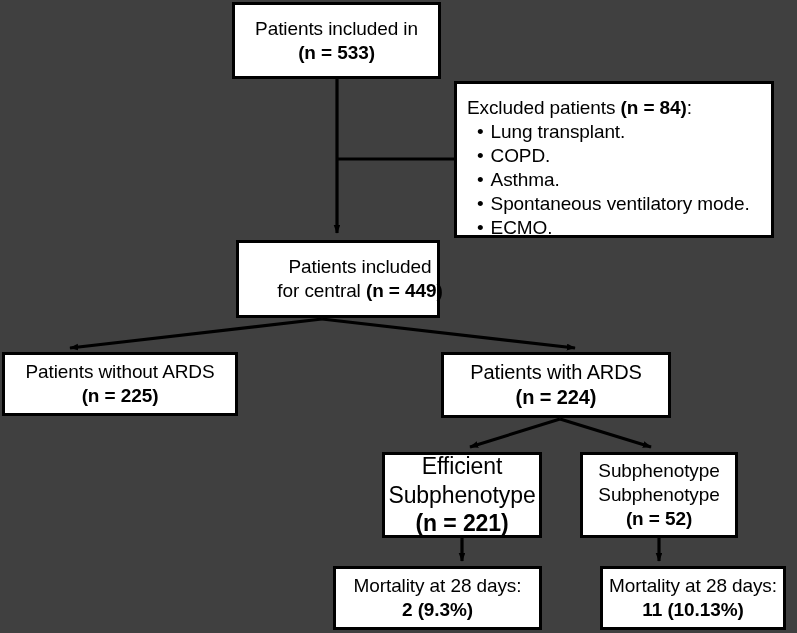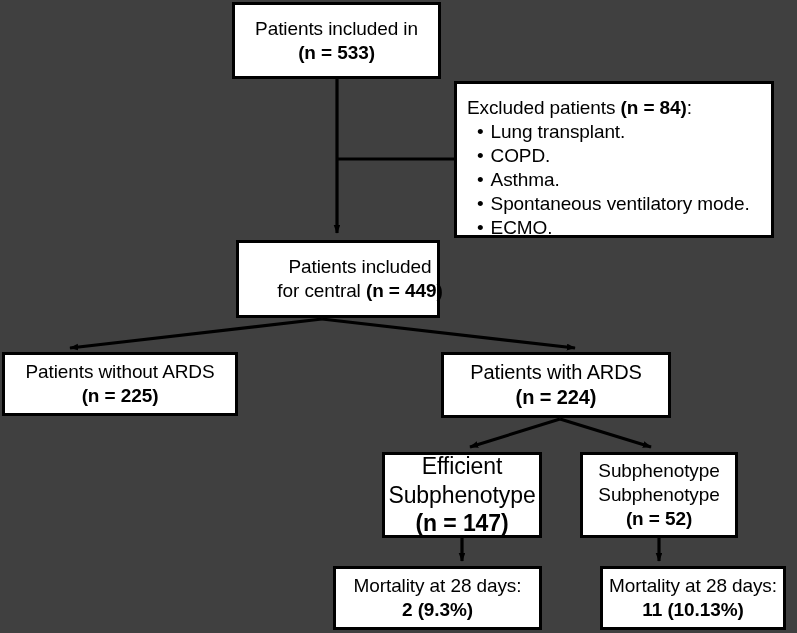--- a/index.html
+++ b/index.html
@@ -113,21 +113,21 @@
   </div>
 
   <div class="node" id="node-ards">
     <span class="ln">Patients with ARDS</span>
     <span class="ln"><b>(n = 224)</b></span>
   </div>
 
   <div class="node" id="node-efficient">
     <span class="ln">Efficient</span>
     <span class="ln">Subphenotype</span>
-    <span class="ln"><b>(n = 147)</b></span>
+    <span class="ln"><b>(n = 221)</b></span>
   </div>
 
   <div class="node" id="node-restrictive">
     <span class="ln">Subphenotype</span>
     <span class="ln">Subphenotype</span>
     <span class="ln"><b>(n = 52)</b></span>
   </div>
 
   <div class="node" id="node-mort-left">
     <span class="ln">Mortality at 28 days:</span>

